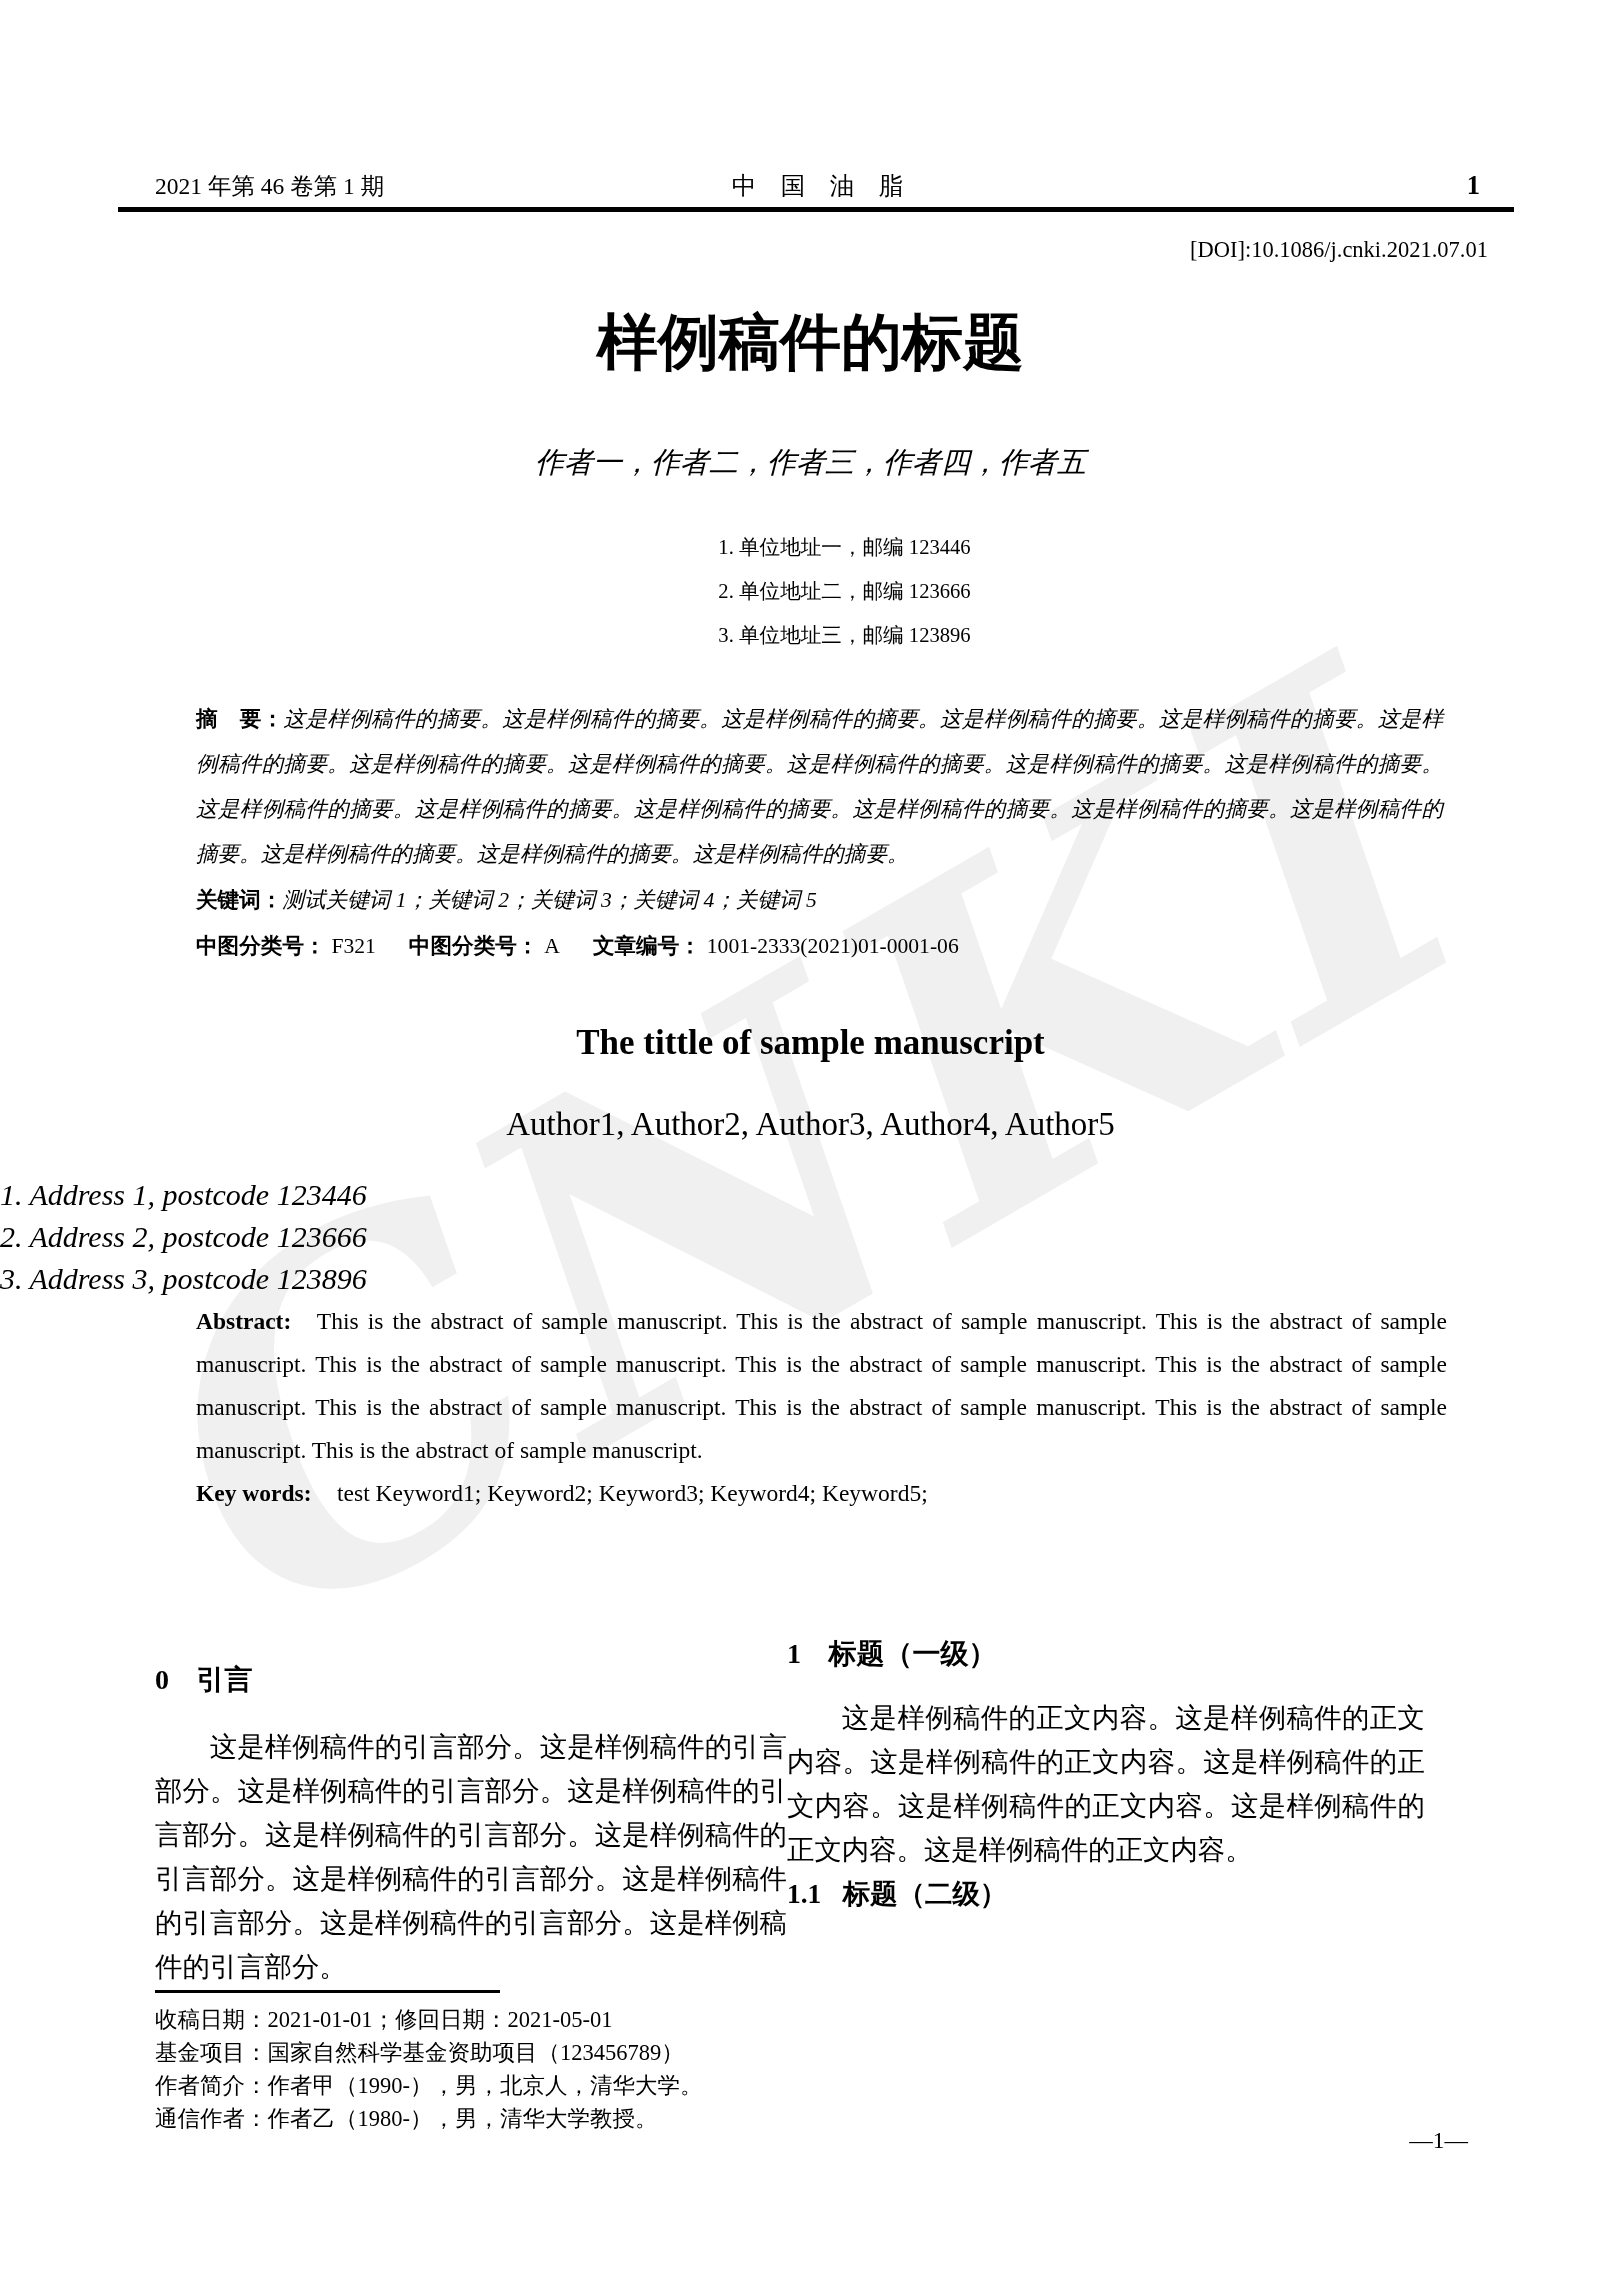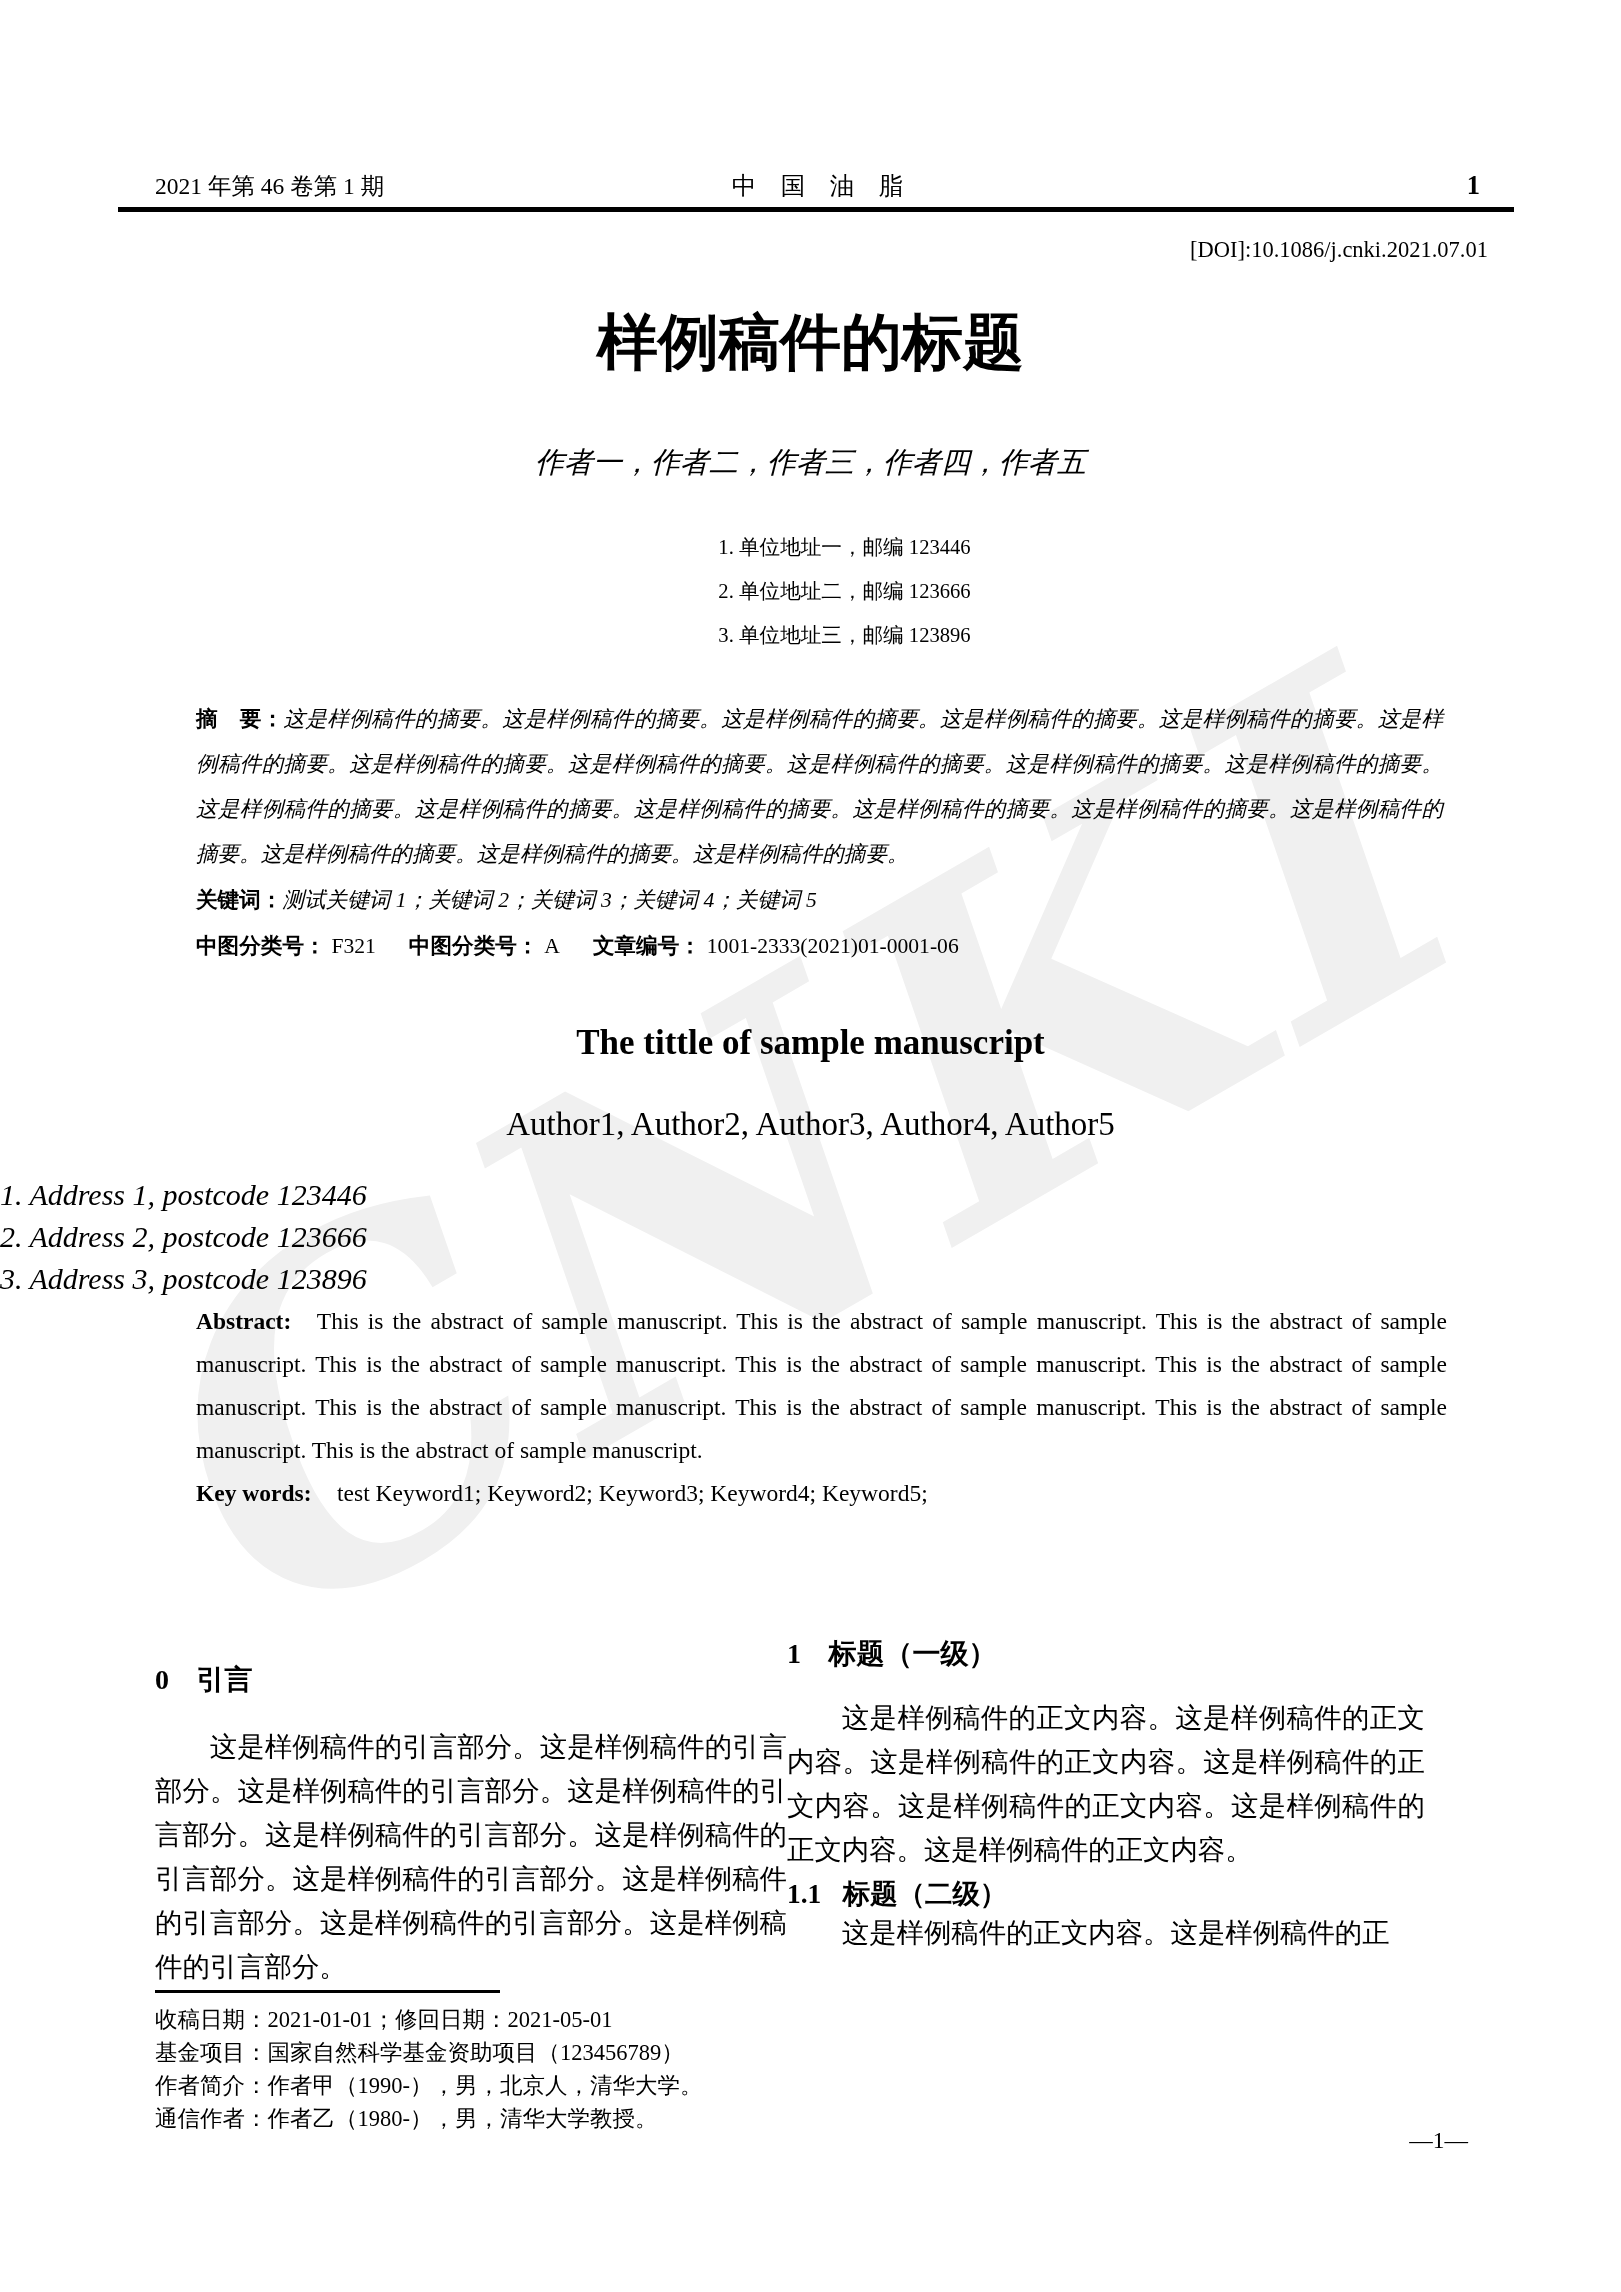--- a/index.html
+++ b/index.html
@@ -103,21 +103,20 @@
 
     <div class="abs columns">
       <div class="col-left">
         <h3 class="sec"><span class="num">0</span><span>引言</span></h3>
         <p class="bodytext">这是样例稿件的引言部分。这是样例稿件的引言部分。这是样例稿件的引言部分。这是样例稿件的引言部分。这是样例稿件的引言部分。这是样例稿件的引言部分。这是样例稿件的引言部分。这是样例稿件的引言部分。这是样例稿件的引言部分。这是样例稿件的引言部分。</p>
       </div>
       <div class="col-right">
         <h3 class="sec h1"><span class="num">1</span><span>标题（一级）</span></h3>
         <p class="bodytext">这是样例稿件的正文内容。这是样例稿件的正文内容。这是样例稿件的正文内容。这是样例稿件的正文内容。这是样例稿件的正文内容。这是样例稿件的正文内容。这是样例稿件的正文内容。</p>
         <h3 class="sec h2"><span class="num">1.1</span><span>标题（二级）</span></h3>
-        <p class="bodytext">这是样例稿件的正文内容。这是样例稿件的正</p>
       </div>
     </div>
 
     <div class="abs footnote-block">
       <div class="footnote-rule"></div>
       <div class="footnote-line">收稿日期：2021-01-01；修回日期：2021-05-01</div>
       <div class="footnote-line">基金项目：国家自然科学基金资助项目（123456789）</div>
       <div class="footnote-line">作者简介：作者甲（1990-），男，北京人，清华大学。</div>
       <div class="footnote-line">通信作者：作者乙（1980-），男，清华大学教授。</div>
     </div>

